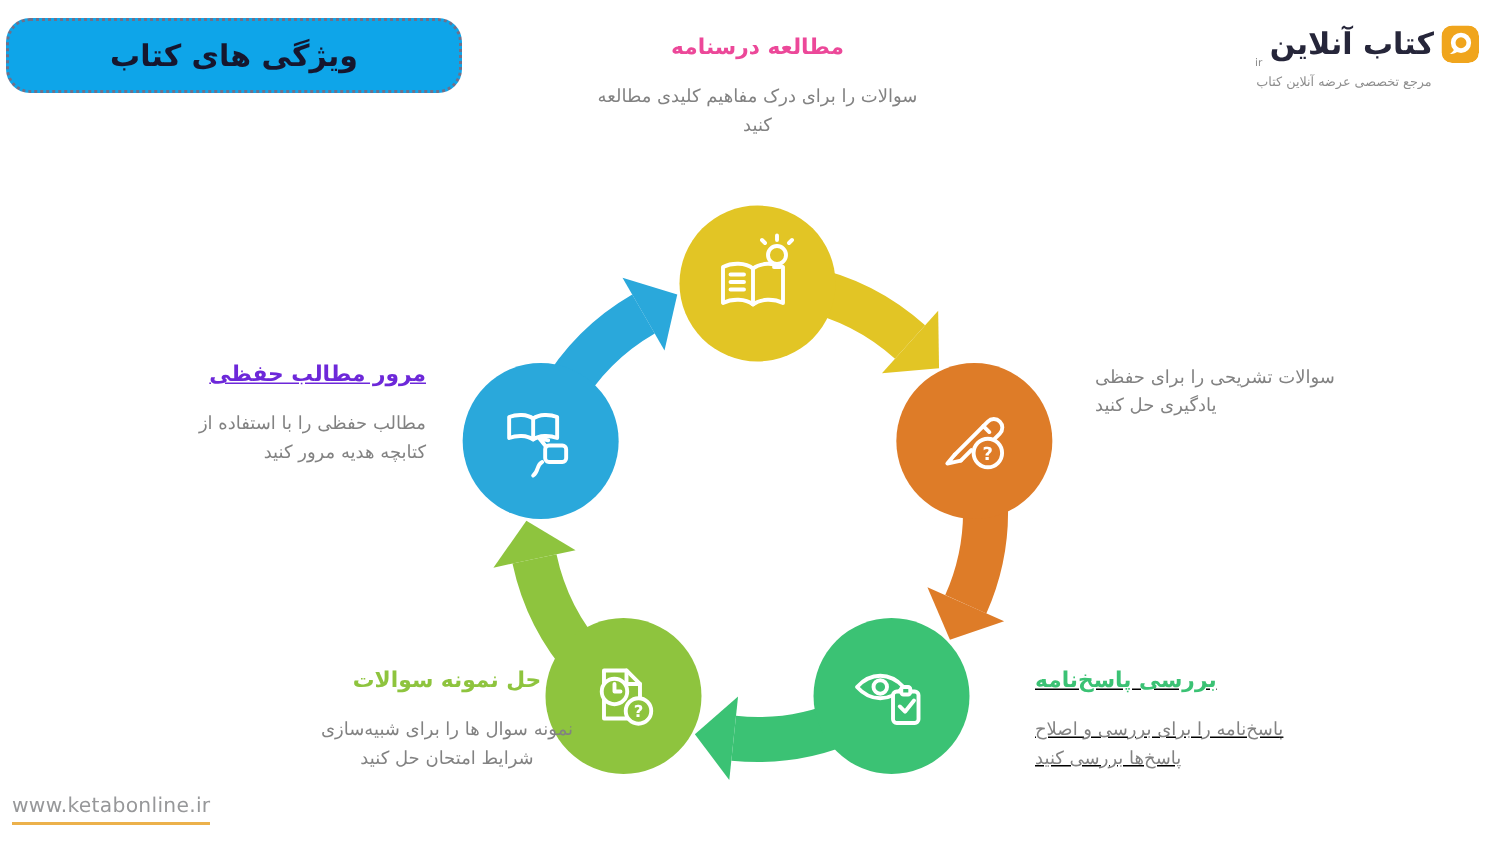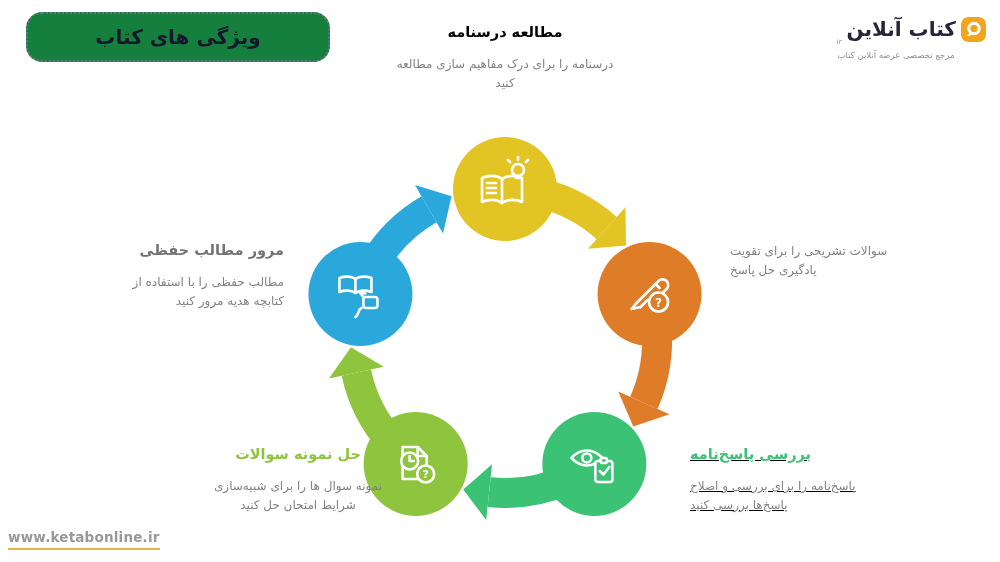--- a/index.html
+++ b/index.html
@@ -3,22 +3,22 @@
 <meta charset="utf-8">
 <style>
   html,body { margin:0; padding:0; background:#ffffff; }
   .slide {
     position:relative; width:1000px; height:562px; background:#ffffff;
     overflow:hidden; font-family:"DejaVu Sans", sans-serif;
   }
 
   
   .badge {
-    position:absolute; left:26px; top:12px; width:300px; height:46px;
-    background:#15803d; border:2px dotted #70708a; border-radius:16px;
+    position:absolute; left:4px; top:12px; width:300px; height:46px;
+    background:#0ea5e9; border:2px dotted #70708a; border-radius:16px;
     display:flex; align-items:center; justify-content:center;
     direction:rtl;
   }
   .badge-text { font-size:20px; font-weight:bold; color:#16162e; }
 
   
   .logo { position:absolute; right:14px; top:10px; width:180px; }
   .logo-row { display:flex; flex-direction:row-reverse; align-items:center; justify-content:flex-start; gap:5px; }
   .logo-mark { width:25px; height:25px; border-radius:7px; display:block; }
   .logo-text { font-size:20px; font-weight:bold; color:#26263a; direction:rtl; line-height:25px; }
@@ -34,21 +34,21 @@
   .node-desc  { font-size:12px; color:#828282; line-height:1.55; }
 
   #text-study  { left:395px; top:24px;  width:220px; text-align:center; }
   #text-essay  { left:730px; top:242px; width:175px; text-align:left; }
   #text-answer { left:690px; top:446px; width:188px; text-align:left;text-decoration:underline; }
   #text-sample { left:200px; top:446px; width:196px; text-align:center; }
   #text-review { left:116px; top:242px; width:168px; text-align:right; }
 
   
   .watermark { position:absolute; left:8px; bottom:12px; }
-  .watermark-text { font-size:13.5px; font-weight:700; color:#97989a; letter-spacing:.2px; }
+  .watermark-text { font-size:13.5px; font-weight:400; color:#97989a; letter-spacing:.2px; }
   .watermark-underline { height:2px; background:#ecb14b; margin-top:3px; }
 </style>
 </head>
 <body>
 
 <div class="slide">
 
   <div class="badge">
     <span class="badge-text">ویژگی های کتاب</span>
   </div>
@@ -127,36 +127,36 @@
         <circle cx="594.3433583484559" cy="463.970583144992" r="52" fill="#3bc274"></circle>
         <use href="#eye-clipboard-icon" transform="translate(594.3433583484559,463.970583144992)" style="color: rgb(59, 194, 116);"></use>
         <circle cx="415.6566416515441" cy="463.970583144992" r="52" fill="#8ec43e"></circle>
         <use href="#doc-clock-question-icon" transform="translate(415.6566416515441,463.970583144992)" style="color: rgb(142, 196, 62);"></use>
         <circle cx="360.43940952313665" cy="294.0294168550079" r="52" fill="#2aa8db"></circle>
         <use href="#book-gift-icon" transform="translate(360.43940952313665,294.0294168550079)" style="color: rgb(42, 168, 219);"></use>
       </g>
   </svg>
 
   <div class="node-text" id="text-study">
-    <div class="node-title" style="color: #000000;">مطالعه درسنامه</div>
-    <div class="node-desc">درسنامه را برای درک مفاهیم سازی مطالعه کنید</div>
+    <div class="node-title" style="color: #ec4899;">مطالعه درسنامه</div>
+    <div class="node-desc">سوالات را برای درک مفاهیم کلیدی مطالعه کنید</div>
   </div>
   <div class="node-text" id="text-essay">
-    <div class="node-desc">سوالات تشریحی را برای تقویت یادگیری حل پاسخ</div>
+    <div class="node-desc">سوالات تشریحی را برای حفظی یادگیری حل کنید</div>
   </div>
   <div class="node-text" id="text-answer">
     <div class="node-title" style="color: rgb(59, 194, 116);">بررسی پاسخ‌نامه</div>
     <div class="node-desc">پاسخ‌نامه را برای بررسی و اصلاح پاسخ‌ها بررسی کنید</div>
   </div>
   <div class="node-text" id="text-sample">
     <div class="node-title" style="color: rgb(142, 196, 62);">حل نمونه سوالات</div>
     <div class="node-desc">نمونه سوال ها را برای شبیه‌سازی شرایط امتحان حل کنید</div>
   </div>
   <div class="node-text" id="text-review">
-    <div class="node-title" style="color: #737373;">مرور مطالب حفظی</div>
+    <div class="node-title" style="color: #6d28d9; text-decoration: underline;">مرور مطالب حفظی</div>
     <div class="node-desc">مطالب حفظی را با استفاده از کتابچه هدیه مرور کنید</div>
   </div>
 
   <div class="watermark">
     <div class="watermark-text">www.ketabonline.ir</div>
     <div class="watermark-underline"></div>
   </div>
 
 </div>
 

